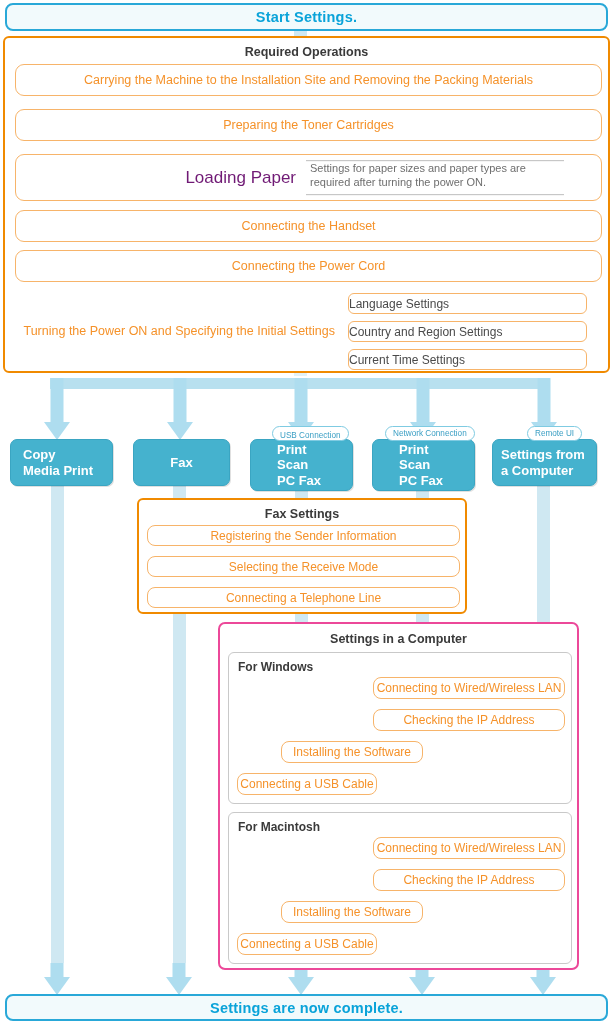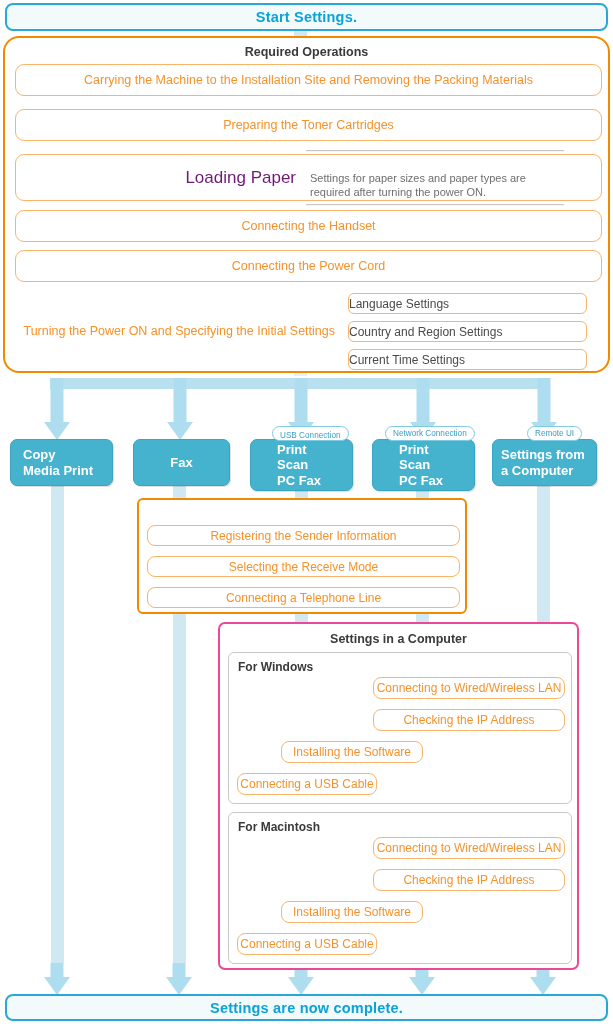--- a/index.html
+++ b/index.html
@@ -30,21 +30,21 @@
   }
   .endbox{
     left:5px;top:994px;width:603px;height:27px;
     border:2px solid #29a8d8;border-radius:8px;background:#f2fafc;
     color:#0aa3d9;font-weight:bold;font-size:14.5px;
     display:flex;align-items:center;justify-content:center;letter-spacing:.2px;z-index:3;
   }
 
   .required-panel{
     left:3px;top:36px;width:607px;height:337px;
-    border:2px solid #f08a00;border-radius:16px;background:#ffffff;z-index:2;
+    border:2px solid #f08a00;border-radius:6px;background:#ffffff;z-index:2;
   }
   .panel-title{
     position:absolute;left:0;top:7px;width:100%;text-align:center;
     font-size:12.5px;font-weight:bold;color:#3a3a3a;
   }
 
   .orow{
     position:absolute;left:10px;width:587px;box-sizing:border-box;
     border:1.5px solid #f7b46a;border-radius:9px;background:#fff;
     color:#f5922a;font-size:12.5px;
@@ -56,21 +56,21 @@
     border:1.5px solid #f7b46a;border-radius:9px;background:#fff;
   }
   .lp-label{
     position:absolute;right:305px;top:50%;transform:translateY(-50%);
     color:#701a75;font-size:17px;white-space:nowrap;
   }
   .lp-note{
     position:absolute;left:290px;top:50%;transform:translateY(-50%);
     width:258px;box-sizing:border-box;
     border-top:1px solid #bdbdbd;border-bottom:1px solid #bdbdbd;
-    color:#6e6e6e;font-size:11px;line-height:1.35;padding:20px 2px 4px 4px;
+    color:#6e6e6e;font-size:11px;line-height:1.35;padding:0 2px 4px 4px;
   }
 
   .pwr-label{
     position:absolute;left:0;top:50%;transform:translateY(-50%);
     width:330px;text-align:right;color:#f5922a;font-size:12.5px;
   }
   .sub-btn{
     position:absolute;left:343px;width:239px;height:21px;box-sizing:border-box;
     border:1.5px solid #f7b46a;border-radius:6px;background:#fff;
     color:#4a4a4a;font-size:12px;display:flex;align-items:center;justify-content:flex-start;
@@ -268,20 +268,21 @@
     <span>Remote UI</span>
   </div>
   <div class="box tealbox left" style="left:492px;top:439px;width:105px;height:47px;padding-left:8px;">
     <div>
       <div>Settings from</div>
       <div>a Computer</div>
     </div>
   </div>
 
   <div class="box fax-panel">
+    <div class="panel-title">Fax Settings</div>
     <div class="fax-row" style="top:25px;">
       <span>Registering the Sender Information</span>
     </div>
     <div class="fax-row" style="top:56px;">
       <span>Selecting the Receive Mode</span>
     </div>
     <div class="fax-row" style="top:87px;">
       <span>Connecting a Telephone Line</span>
     </div>
   </div>

